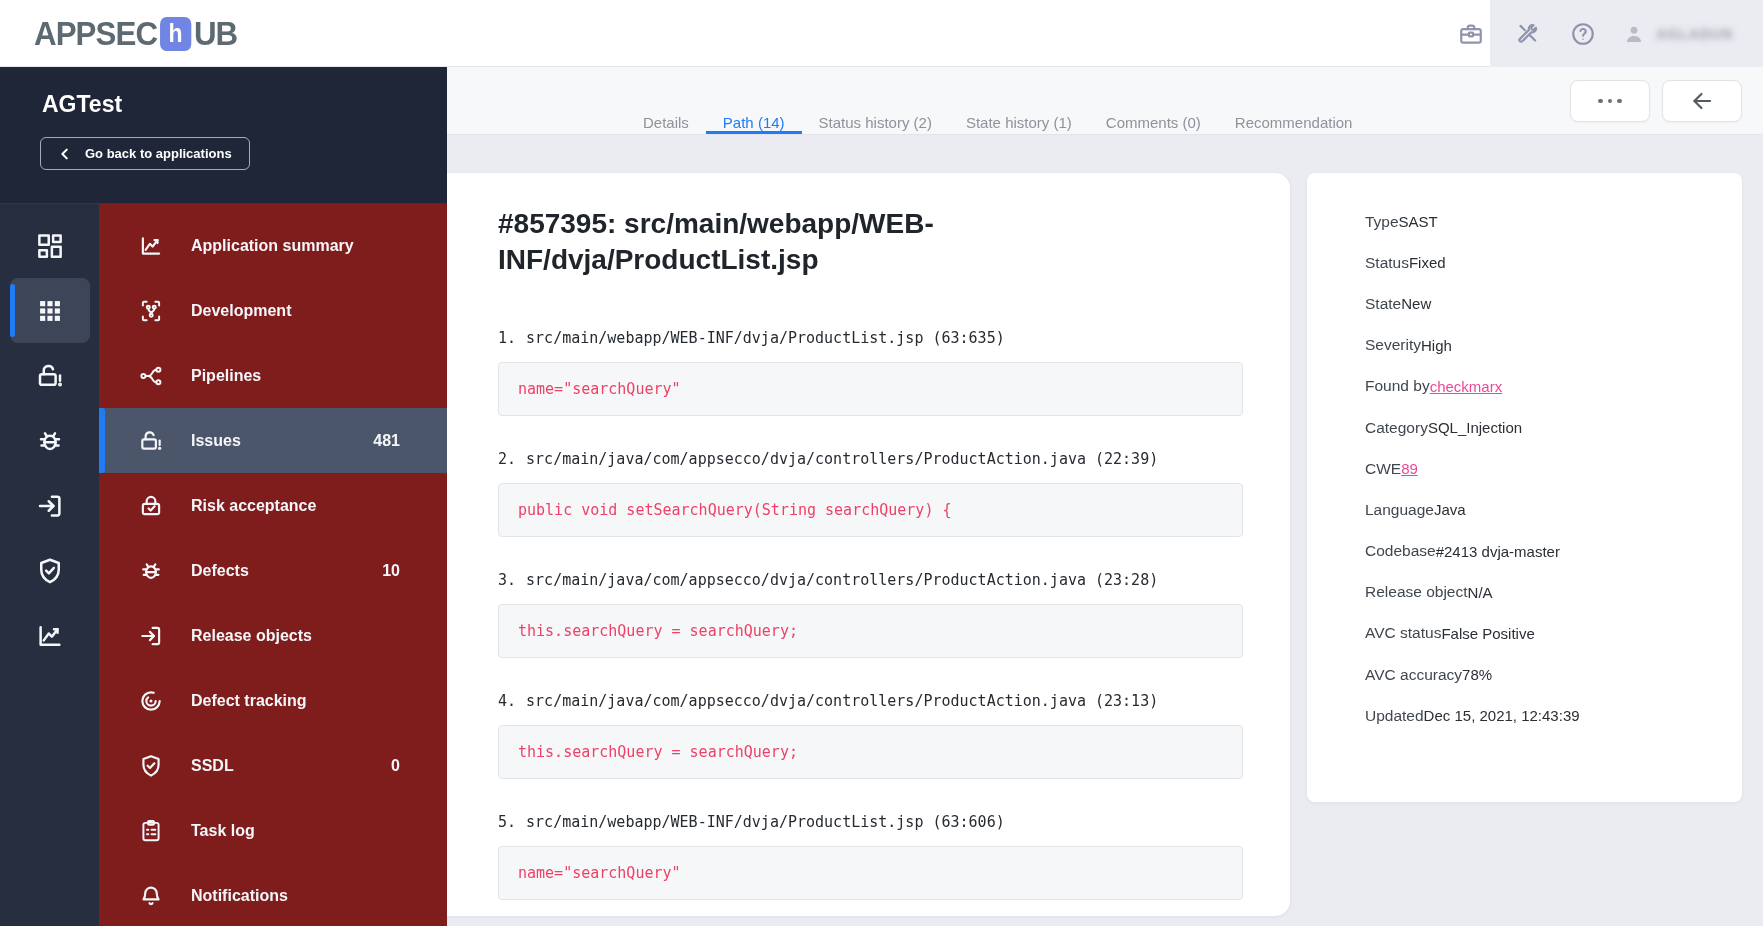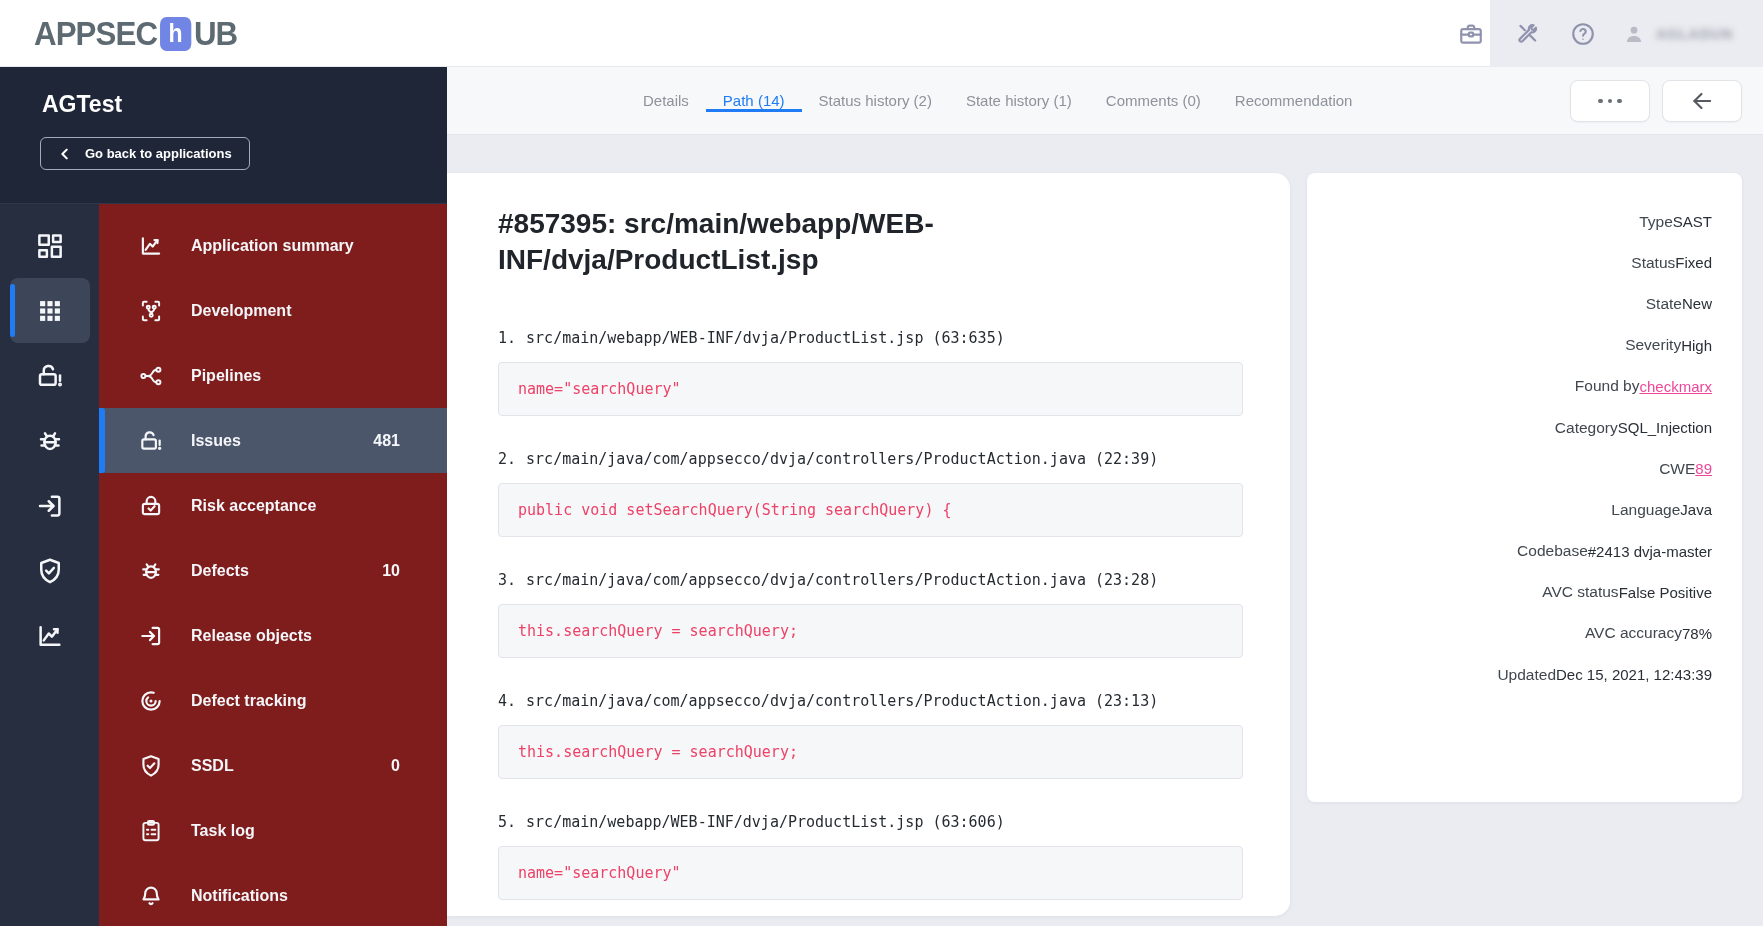--- a/index.html
+++ b/index.html
@@ -42,21 +42,21 @@
   .avatar { color:#b9bcc6; }
   .user-name {
     font-size:14px; font-weight:bold; color:#9aa0ab;
     filter:blur(3px); letter-spacing:1px;
   }
 
   
   .tabbar {
     position:absolute; left:410px; top:67px; width:1353px; height:68px;
     background:#f7f8fa; border-bottom:1px solid #e3e4e8; z-index:20;
-    display:flex; align-items:center; padding-left:216px;
+    display:flex; align-items:flex-end; padding-left:216px;
   }
   .tab {
     display:flex; align-items:center; padding:0 17px;
     font-size:15px; color:#8d929b; cursor:pointer; white-space:nowrap;
     border-bottom:3px solid transparent; padding-top:3px;
   }
   .tab.active { color:#1f7cf5; border-bottom-color:#1f7cf5; }
   .tab-actions { position:absolute; left:1160px; top:13px; display:flex; gap:12px; }
   .action-btn {
     width:80px; height:42px; background:#ffffff; border:1px solid #e2e3e7;
@@ -145,21 +145,21 @@
   }
 
   
   .details-panel {
     position:absolute; left:1307px; top:173px; width:435px; height:629px;
     background:#ffffff; border-radius:8px;
     box-shadow:0 1px 4px rgba(20,30,60,.06);
     padding:28px 30px 0 30px; z-index:10;
   }
   .detail-row {
-    height:41.2px; display:flex; align-items:center; justify-content:flex-end;margin-left:28px;
+    height:41.2px; display:flex; align-items:center; justify-content:flex-start;margin-left:28px;
   }
   .d-label { font-size:15.5px; color:#40474f; }
   .d-value { font-size:15px; color:#2a2f36; }
   .d-value.link { color:#ec4899; text-decoration:underline; cursor:pointer; }
 </style>
 </head>
 <body>
 
 <div class="topbar">
   <div class="logo">
@@ -501,20 +501,24 @@
   </div>
   <div class="detail-row">
     <span class="d-label">Language</span>
     <span class="d-value">Java</span>
   </div>
   <div class="detail-row">
     <span class="d-label">Codebase</span>
     <span class="d-value">#2413 dvja-master</span>
   </div>
   <div class="detail-row">
+    <span class="d-label">Release object</span>
+    <span class="d-value">N/A</span>
+  </div>
+  <div class="detail-row">
     <span class="d-label">AVC status</span>
     <span class="d-value">False Positive</span>
   </div>
   <div class="detail-row">
     <span class="d-label">AVC accuracy</span>
     <span class="d-value">78%</span>
   </div>
   <div class="detail-row">
     <span class="d-label">Updated</span>
     <span class="d-value">Dec 15, 2021, 12:43:39</span>

